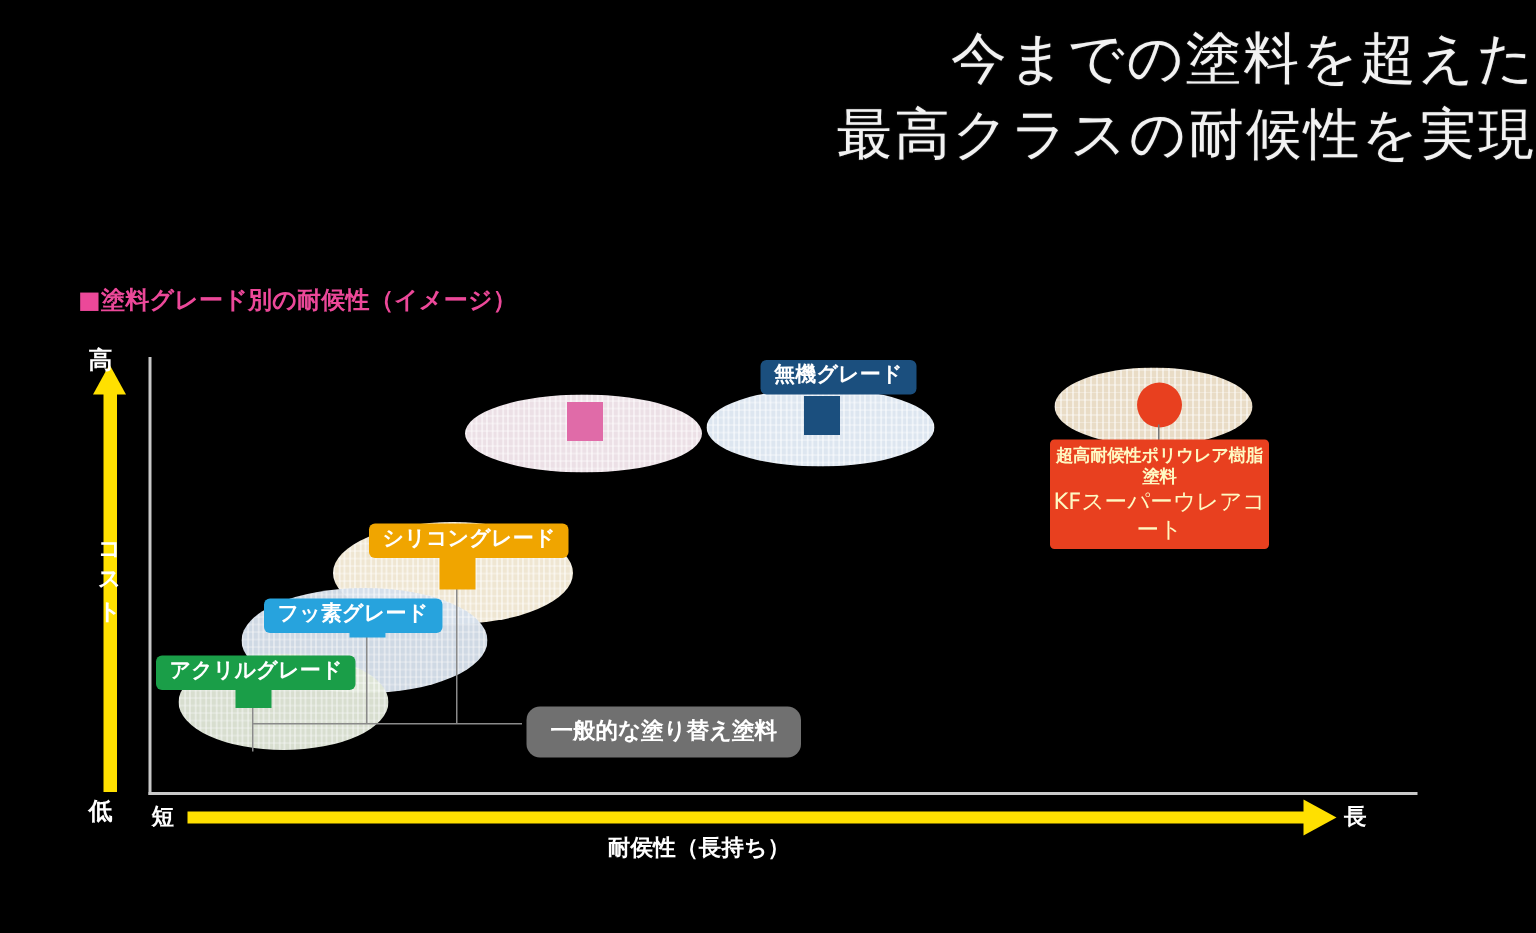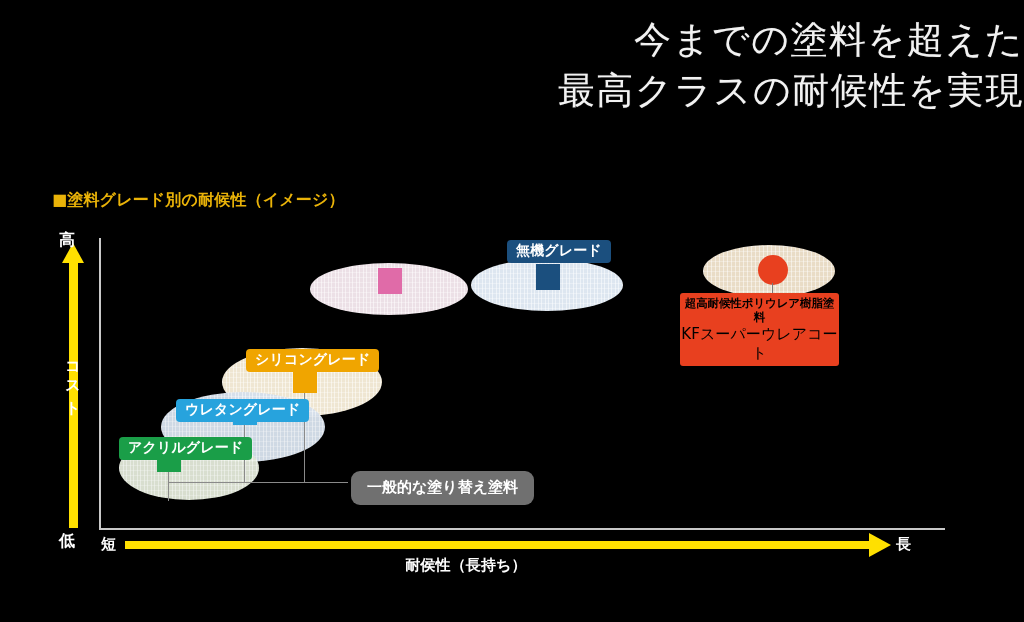--- a/index.html
+++ b/index.html
@@ -11,21 +11,21 @@
     position:absolute;left:0;top:14px;width:1024px;text-align:center;
     font-family:"Liberation Serif","DejaVu Serif",serif;
     color:#f2f2f2;font-size:37px;line-height:1.38;letter-spacing:.04em;
     text-shadow:0 0 1px rgba(255,255,255,.35);
   }
   #title .l{display:block;text-align:right;}
 
   
   #subtitle{
     position:absolute;left:52px;top:190px;
-    color:#eab308;font-size:16px;font-weight:bold;letter-spacing:.01em;
+    color:#ec4899;font-size:16px;font-weight:bold;letter-spacing:.01em;
     font-family:"DejaVu Sans","Liberation Sans",sans-serif;
     white-space:nowrap;
   }
 
   
   #frame{
     position:absolute;left:99px;top:238px;width:846px;height:292px;
     border-left:2px solid #c9c9c9;border-bottom:2px solid #c9c9c9;
     box-sizing:border-box;
   }
@@ -105,22 +105,22 @@
 
   
   #kfblob{
     position:absolute;left:703px;top:245px;width:132px;height:52px;border-radius:50%;
   }
   #kfdot{
     position:absolute;left:758px;top:255px;width:30px;height:30px;border-radius:50%;
   }
   #kfstem{position:absolute;left:772px;top:283px;width:1px;height:14px;background:#7a7a7a;}
   #kfbox{
-    position:absolute;left:680px;top:293px;width:159px;
-    border-radius:3px;text-align:center;color:#000000;padding:3px 0 4px 0;
+    position:absolute;left:700px;top:293px;width:146px;
+    border-radius:3px;text-align:center;color:#fef9c3;padding:3px 0 4px 0;
     font-family:"DejaVu Sans","Liberation Sans",sans-serif;box-sizing:border-box;
   }
   #kfbox .t1{display:block;font-size:11.5px;font-weight:bold;line-height:1.25;letter-spacing:-.01em;}
   #kfbox .t2{display:block;font-size:15px;font-weight:normal;line-height:1.25;letter-spacing:.005em;}
 </style>
 </head>
 <body>
 
 <div id="stage">
 
@@ -159,25 +159,25 @@
   <div class="vline" style="left:244px;top:412px;height:70px;"></div>
   <div class="vline" style="left:304px;top:368px;height:114px;"></div>
   <div class="hline" style="left:168px;top:482px;width:180px;"></div>
 
   <div class="marker" style="left:157px;top:448px;width:24px;height:24px;background:#1a9e48;"></div>
   <div class="marker" style="left:233px;top:401px;width:24px;height:24px;background:#27a3dd;"></div>
   <div class="marker" style="left:293px;top:367px;width:24px;height:26px;background:#f0a500;"></div>
   <div class="marker" style="left:378px;top:268px;width:24px;height:26px;background:#e06ba8;"></div>
   <div class="marker" style="left:536px;top:264px;width:24px;height:26px;background:#1b4f7e;"></div>
 
-  <div class="glabel" style="left:119px;top:437px;background:#1a9e48;">
+  <div class="glabel" style="left:104px;top:437px;background:#1a9e48;">
     <span>アクリルグレード</span>
   </div>
   <div class="glabel" style="left:176px;top:399px;background:#27a3dd;">
-    <span>ウレタングレード</span>
+    <span>フッ素グレード</span>
   </div>
   <div class="glabel" style="left:246px;top:349px;background:#f0a500;">
     <span>シリコングレード</span>
   </div>
   <div class="glabel" style="left:507px;top:240px;background:#1b4f7e;">
     <span>無機グレード</span>
   </div>
 
   <div id="callout">
     <span>一般的な塗り替え塗料</span>

